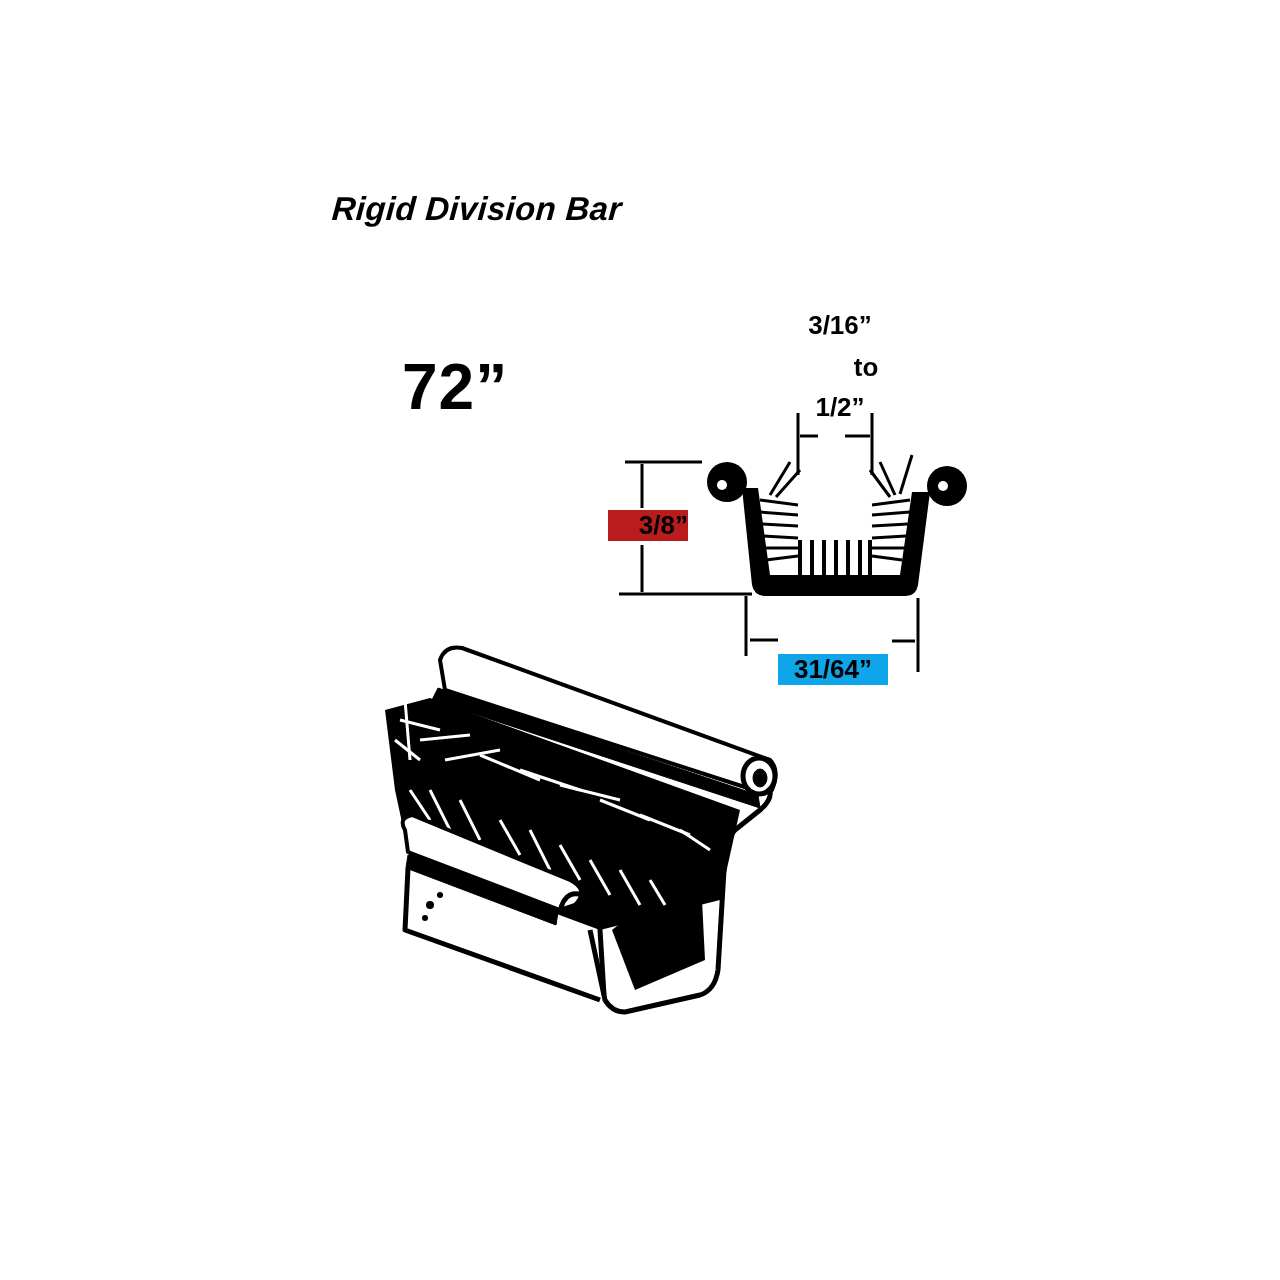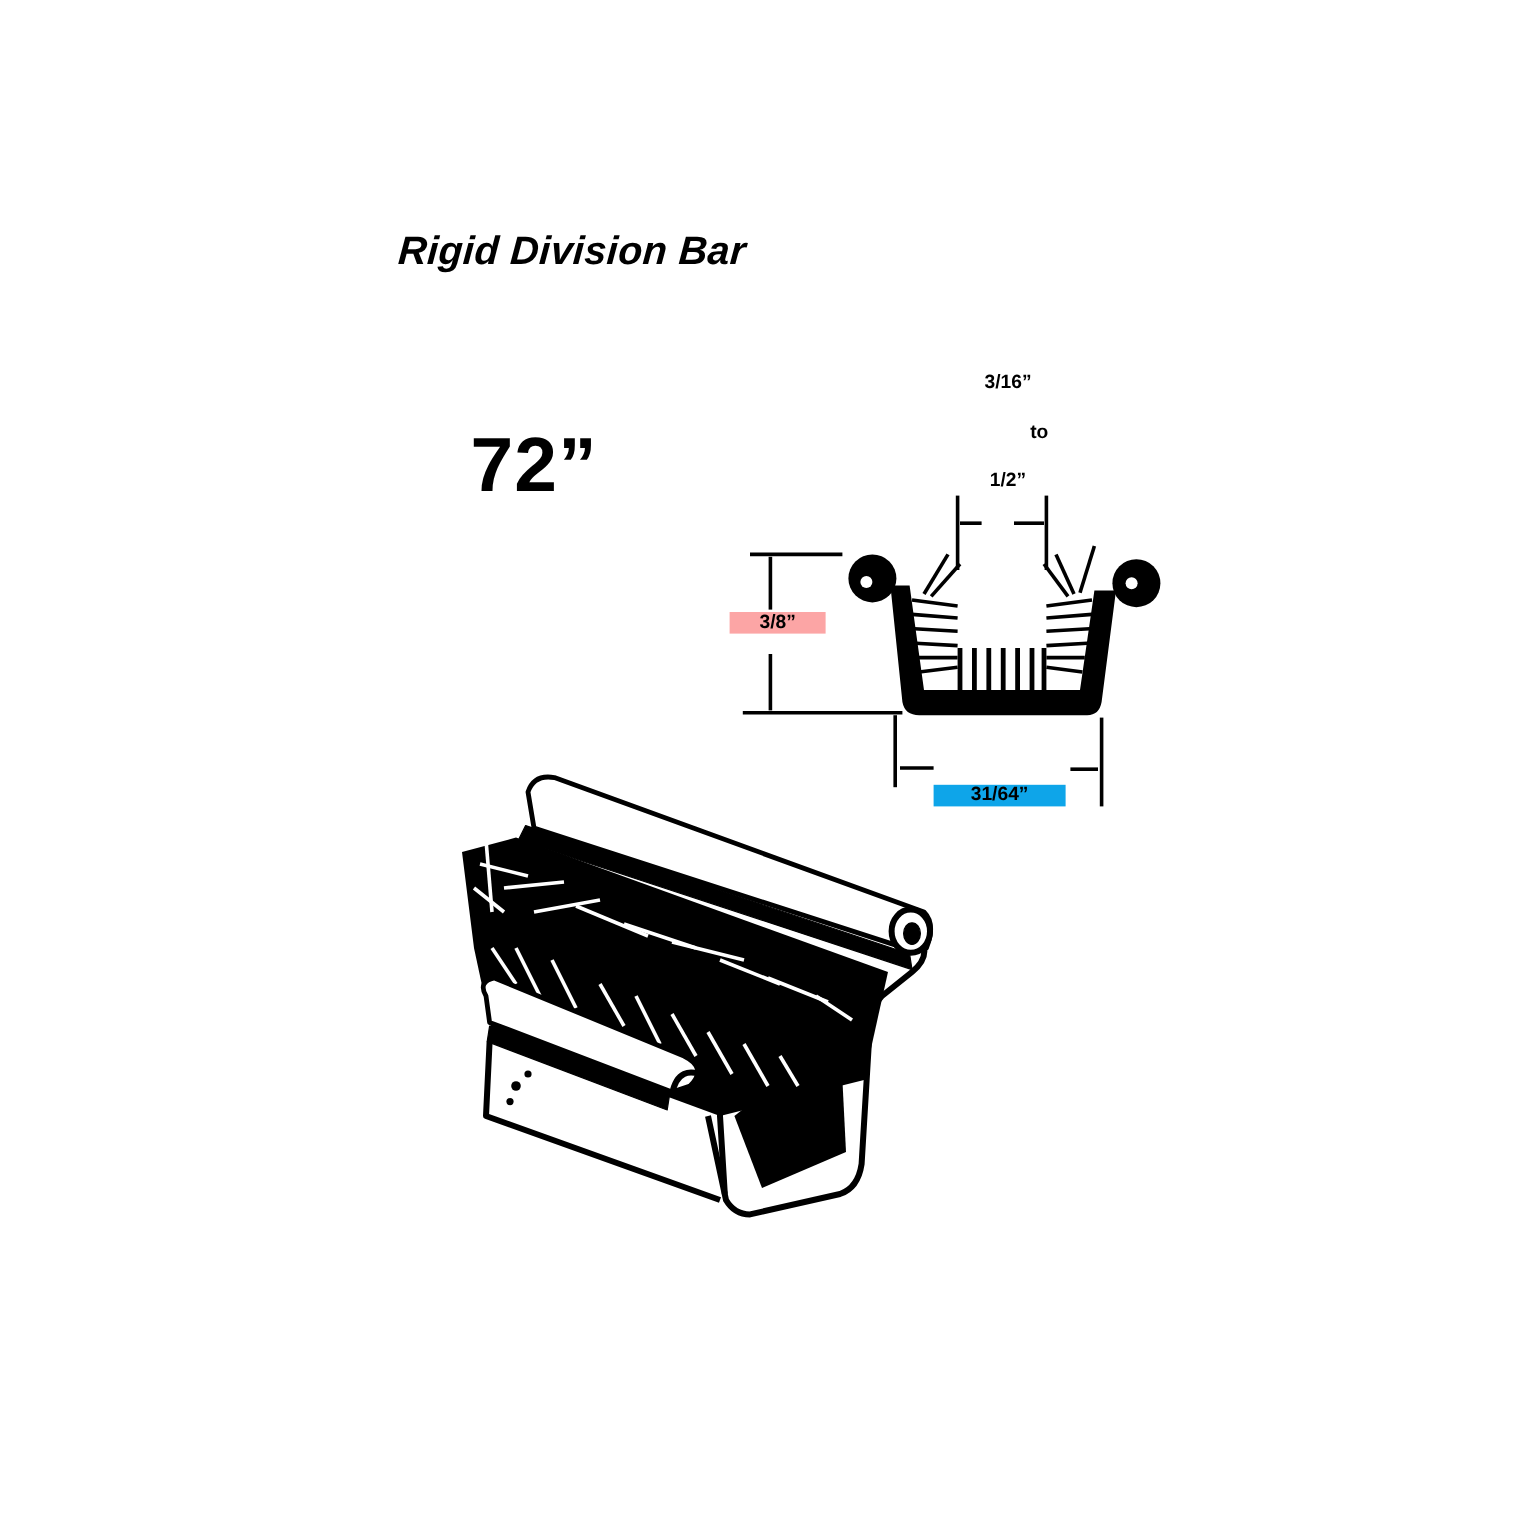--- a/index.html
+++ b/index.html
@@ -1,23 +1,23 @@
 <!DOCTYPE html>
 <html><head>
   <meta charset="utf-8">
   <style>
     html, body { margin: 0; padding: 0; background: #ffffff; }
     body { width: 1280px; height: 1280px; position: relative; overflow: hidden; font-family: "Liberation Sans", sans-serif; color: #000; }
     .title { position: absolute; left: 332px; top: 190px; font-size: 33px; font-weight: bold; font-style: italic; letter-spacing: 0.3px; transform: skewX(-4deg); }
-    .length { position: absolute; left: 392px; top: 350px; font-size: 64px; font-weight: bold; letter-spacing: 1px; }
-    .dim { position: absolute; font-size: 16px; font-weight: bold; text-align: center; }
+    .length { position: absolute; left: 402px; top: 350px; font-size: 64px; font-weight: bold; letter-spacing: 1px; }
+    .dim { position: absolute; font-size: 26px; font-weight: bold; text-align: center; }
     .dim-gap-1 { left: 790px; top: 310px; width: 100px; }
     .dim-gap-2 { left: 816px; top: 352px; width: 100px; }
     .dim-gap-3 { left: 790px; top: 392px; width: 100px; }
-    .dim-height { left: 608px; top: 510px; width: 80px; text-align: center; background:#fca5a5; }
+    .dim-height { left: 608px; top: 510px; width: 80px; text-align: right; background:#b91c1c; }
     .dim-width { left: 778px; top: 654px; width: 110px; background:#0ea5e9; }
     svg { position: absolute; left: 0; top: 0; }
   </style>
 </head>
 <body>
 
 <div class="title">Rigid Division Bar</div>
 <div class="length">72”</div>
 
 <svg width="1280" height="1280" viewBox="0 0 1280 1280">

